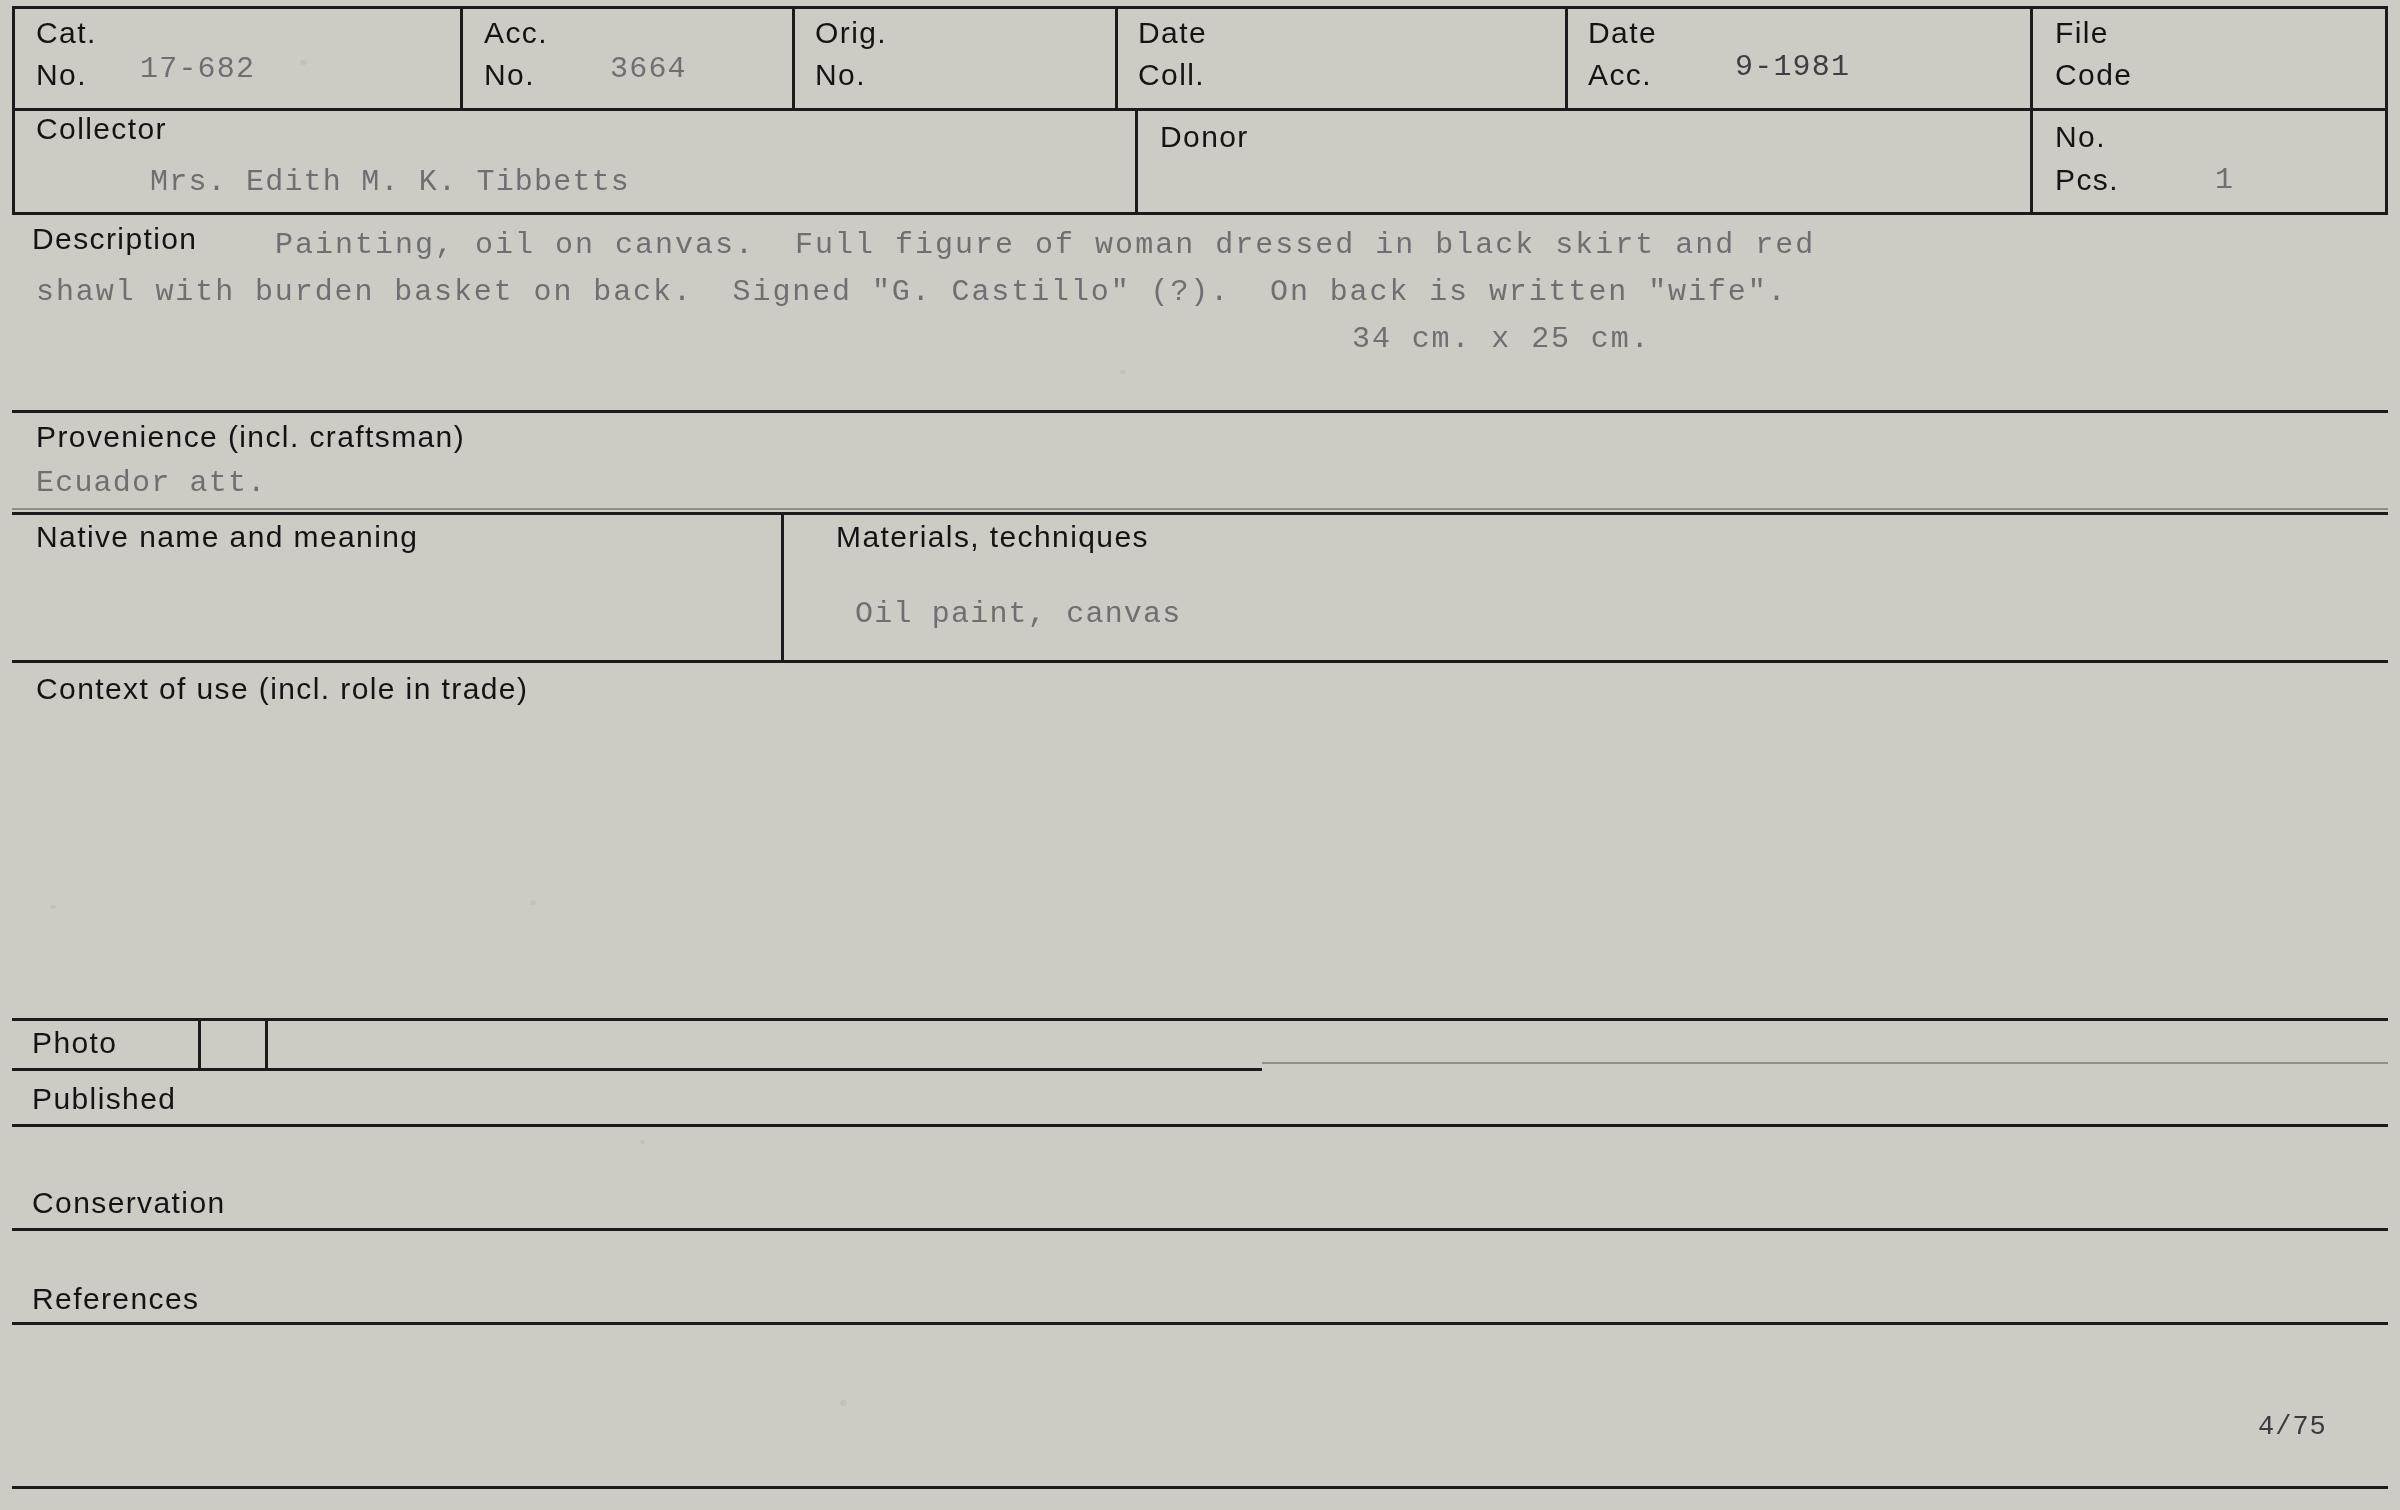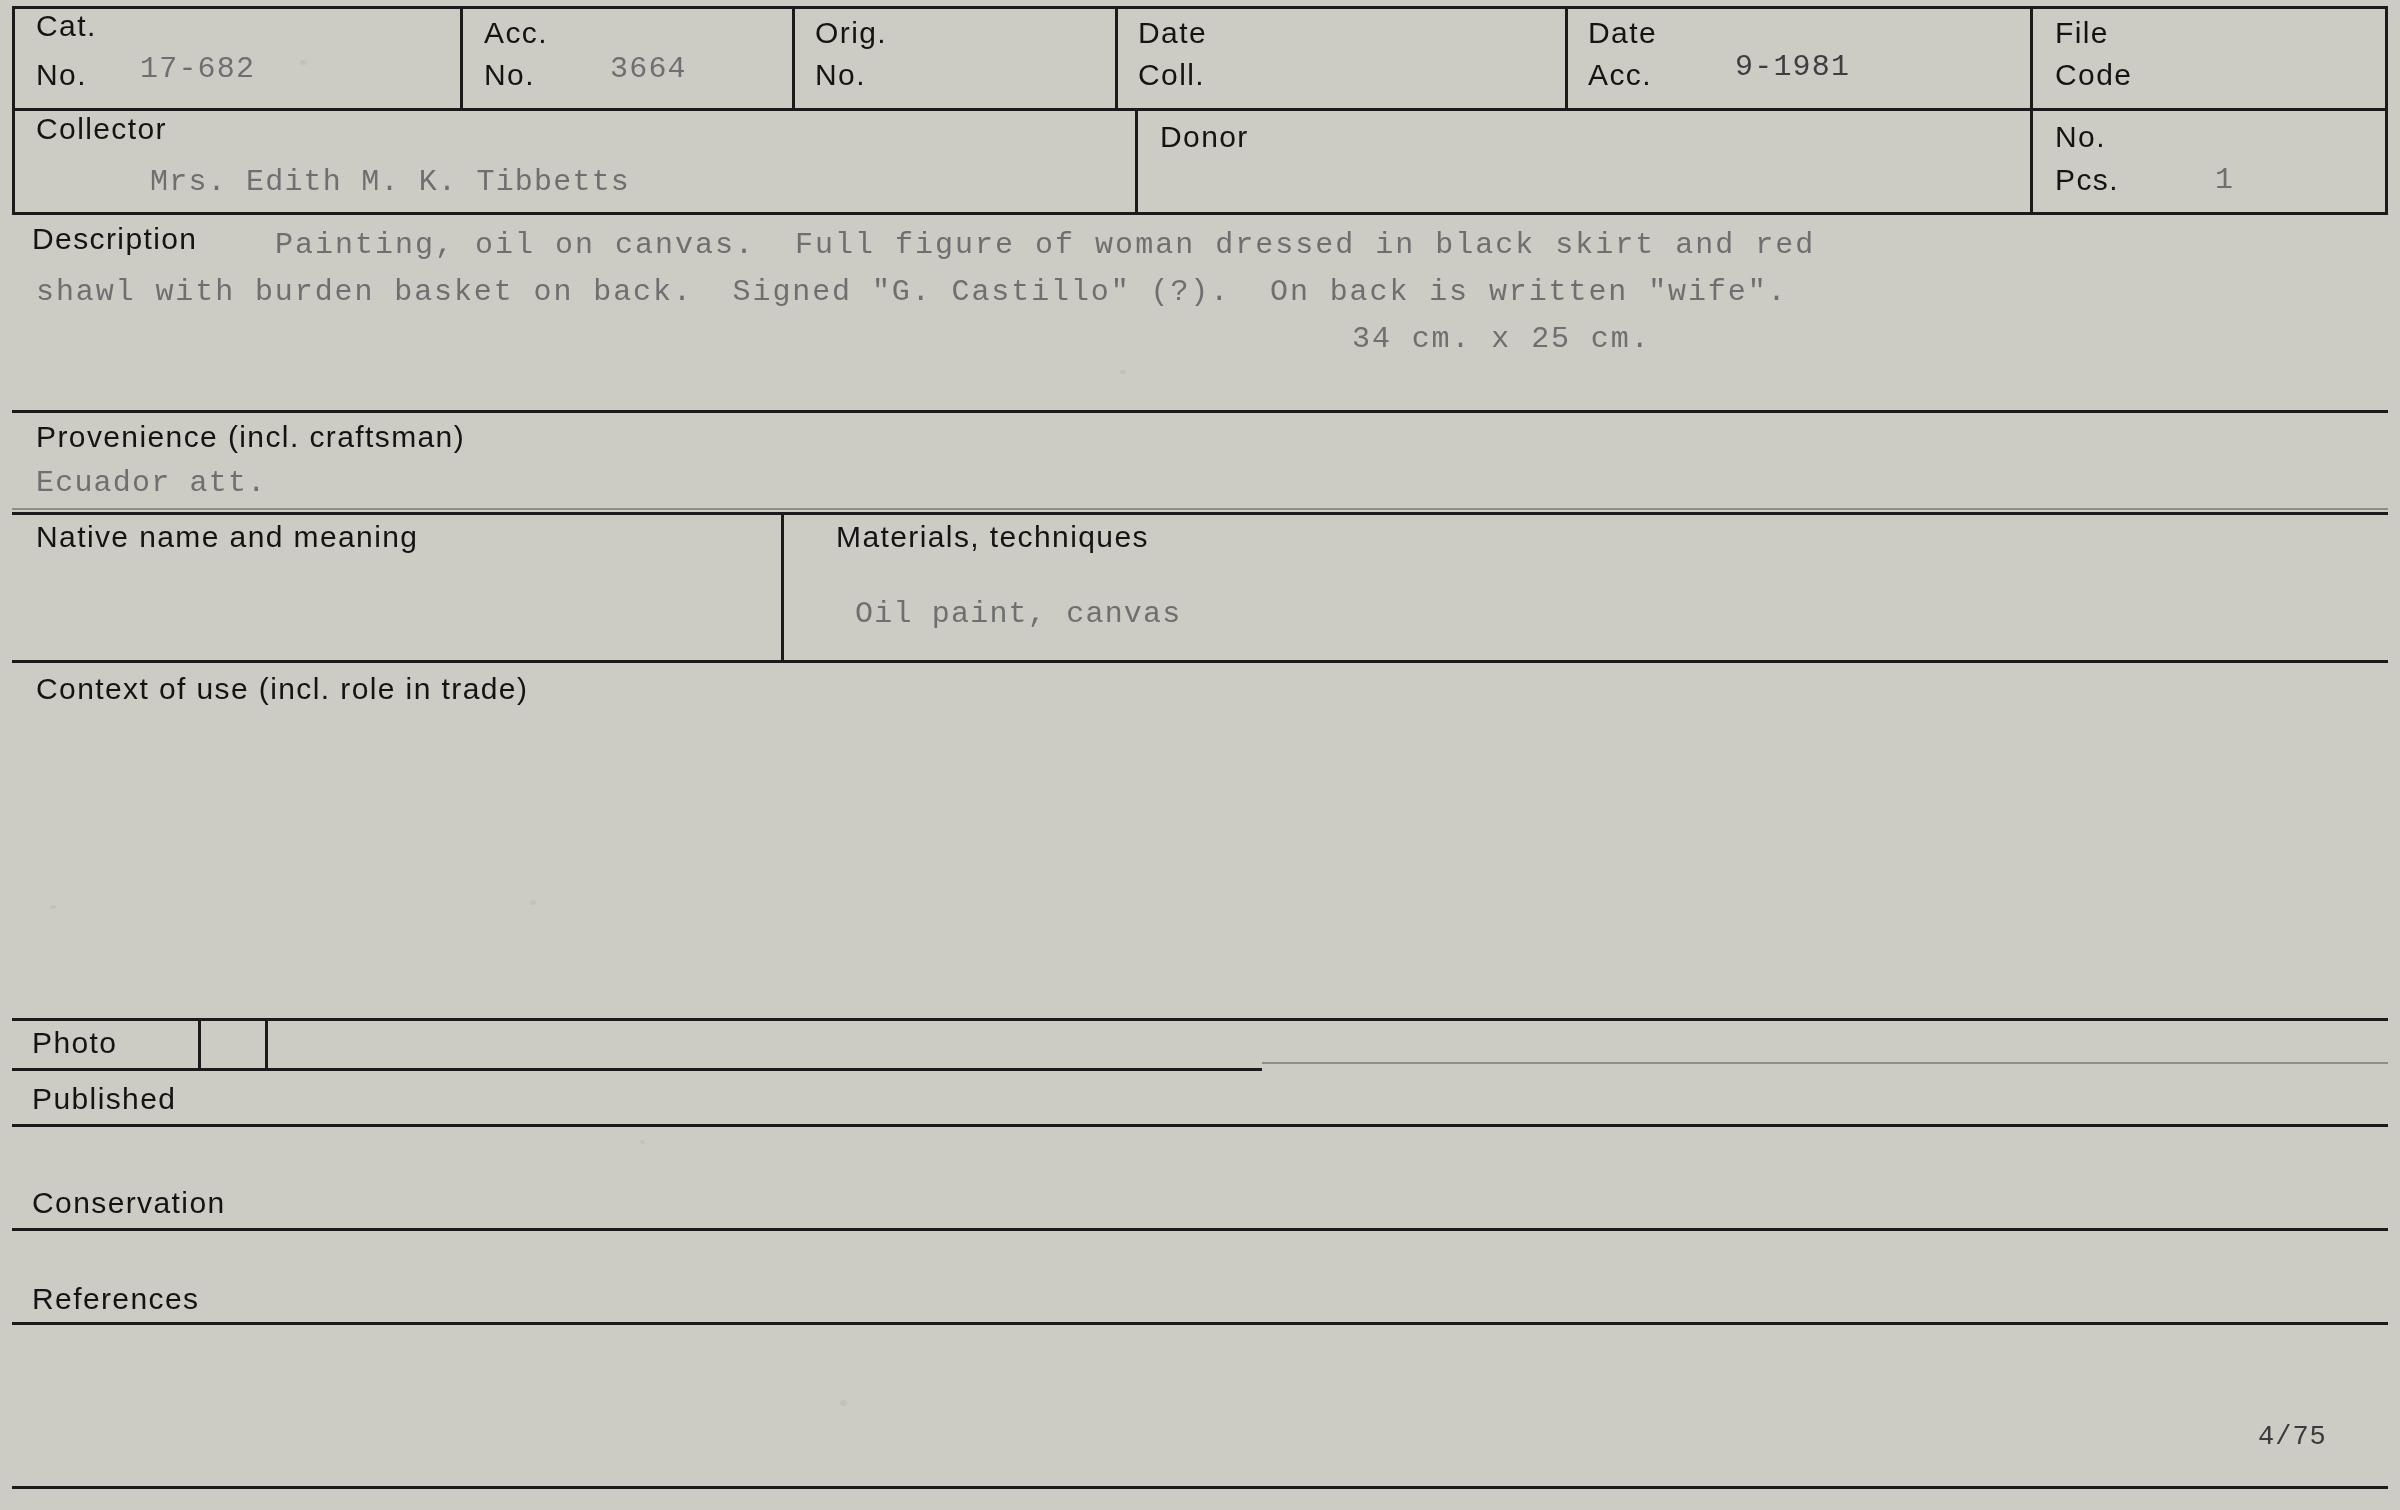--- a/index.html
+++ b/index.html
@@ -59,21 +59,20 @@
   .tw.faded { color: #6f6f72; }
   .tw.dark  { color: #3e3e42; }
 
   .pagenum {
     position: absolute;
     color: #3b3b3f;
     font-family: "Liberation Mono", monospace;
     font-size: 27px;
     letter-spacing: 1px;
     white-space: pre;
-    margin-top: 10px;
   }
 
   
   .speck {
     position: absolute;
     background: #b9b8b0;
     border-radius: 50%;
     opacity: .5;
   }
 </style>
@@ -109,21 +108,21 @@
   <div class="vline" style="left:460px;top:6px;height:102px;"></div>
   <div class="vline" style="left:792px;top:6px;height:102px;"></div>
   <div class="vline" style="left:1115px;top:6px;height:102px;"></div>
   <div class="vline" style="left:1565px;top:6px;height:102px;"></div>
   <div class="vline" style="left:2030px;top:6px;height:206px;"></div>
   <div class="vline" style="left:1135px;top:110px;height:102px;"></div>
   <div class="vline" style="left:781px;top:514px;height:146px;"></div>
   <div class="vline" style="left:198px;top:1020px;height:48px;"></div>
   <div class="vline" style="left:265px;top:1020px;height:48px;"></div>
 
-  <div class="plabel" style="left:36px;top:9px;">Cat.</div>
+  <div class="plabel" style="left:36px;top:16px;">Cat.</div>
   <div class="plabel" style="left:36px;top:58px;">No.</div>
   <div class="tw faded" style="left:140px;top:52px;">17-682</div>
 
   <div class="plabel" style="left:484px;top:16px;">Acc.</div>
   <div class="plabel" style="left:484px;top:58px;">No.</div>
   <div class="tw faded" style="left:610px;top:52px;">3664</div>
 
   <div class="plabel" style="left:815px;top:16px;">Orig.</div>
   <div class="plabel" style="left:815px;top:58px;">No.</div>
   <div class="tw" style="left:940px;top:52px;"></div>

